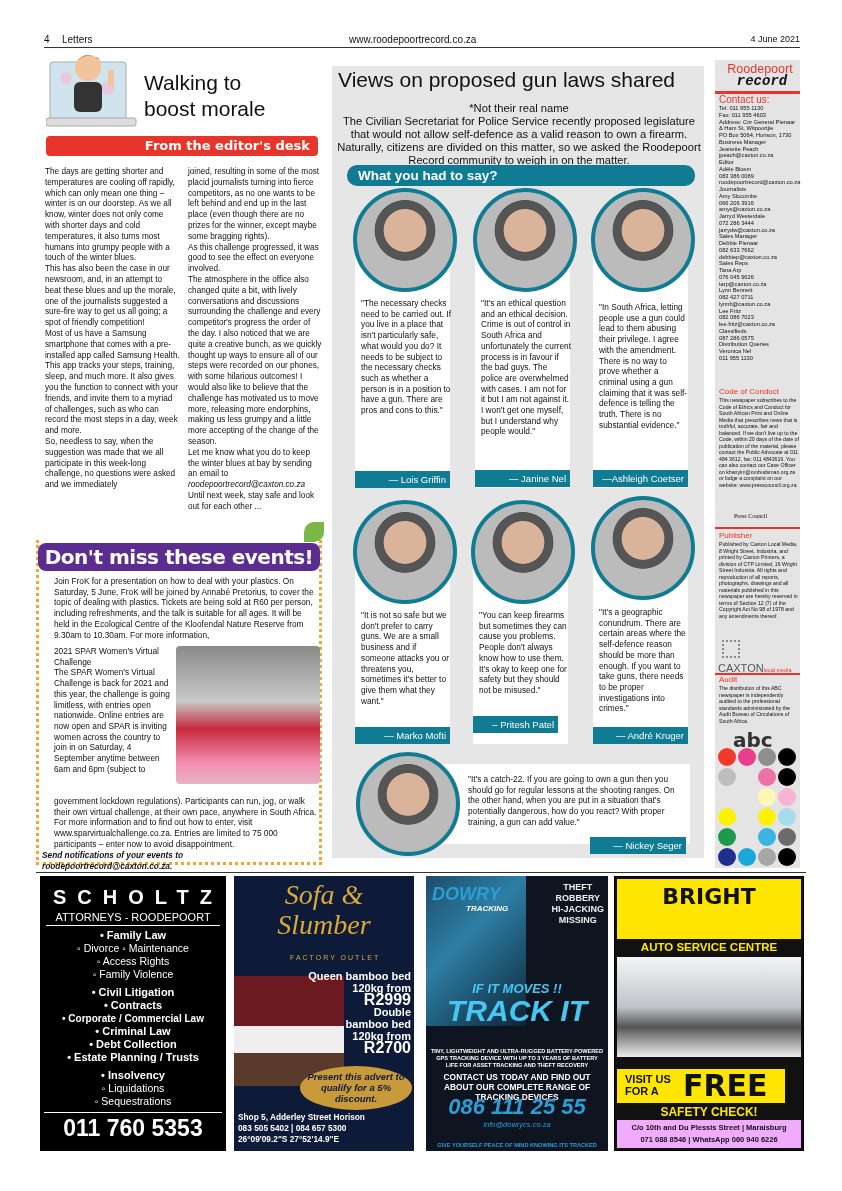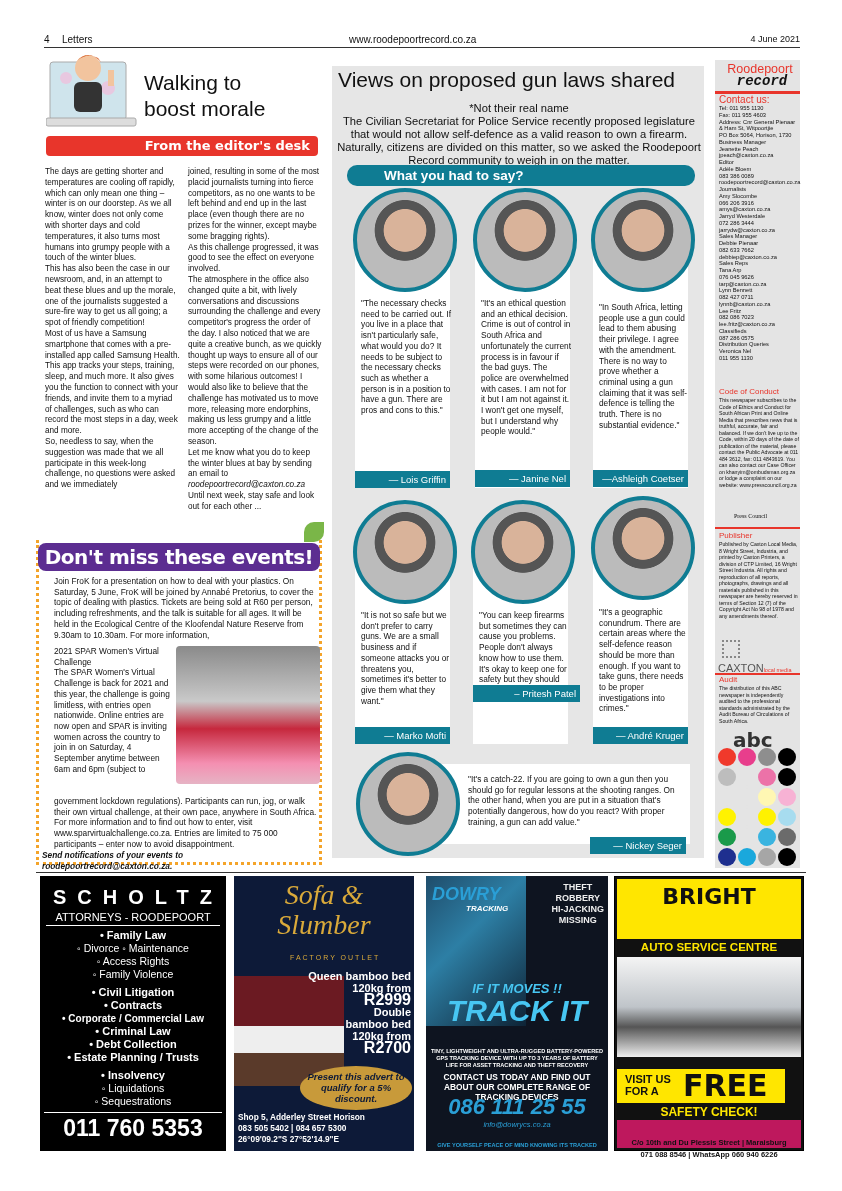--- a/index.html
+++ b/index.html
@@ -27,21 +27,21 @@
 .evtxt{font-size:8.3px;line-height:10.7px}
 #ev1{left:54px;top:576px;width:265px}
 #ev2{left:54px;top:646px;width:120px}
 #ev3{left:54px;top:796px;width:265px}
 #ev4{left:42px;top:850px;width:268px;font-weight:bold;font-style:italic}
 #spar-img{left:176px;top:646px;width:144px;height:138px;background:linear-gradient(180deg,#8a8a8a 0%,#c9c9c9 40%,#c6283d 60%,#f48fb1 85%,#e6b3c4 100%);border-radius:4px}
 
 #gun{left:332px;top:66px;width:372px;height:792px;background:#e6e6e6}
 #gun-title{left:338px;top:68px;font-size:21px;width:360px}
 #gun-intro{left:336px;top:102px;width:366px;text-align:center;font-size:11.2px;line-height:13px}
-#gun-bar{left:347px;top:165px;width:348px;height:21px;background:#0f7c93;border-radius:10px;color:#fff;font-weight:bold;font-size:13.5px;line-height:21px;padding-left:37px}
+#gun-bar{left:347px;top:165px;width:348px;height:21px;background:#0f7c93;border-radius:10px;color:#fff;font-weight:bold;font-size:13.5px;line-height:21px;padding-left:11px}
 .card{position:absolute;background:#fff;width:95px}
 .photo{position:absolute;width:104px;height:104px;border-radius:50%;border:4px solid #0f7c93;background:radial-gradient(circle at 50% 40%,#d9b39a 0 28%,#555 29% 40%,#bbb 41%)}
 .quote{position:absolute;font-size:8.3px;line-height:10.7px;color:#111}
 .name{position:absolute;height:17px;background:#0f7c93;color:#fff;font-size:9.5px;line-height:17px;text-align:right;padding-right:4px}
 
 #side{left:715px;top:60px;width:85px;height:808px;background:#e4e4e4}
 #side-logo1{left:720px;top:62px;font-size:12.5px;color:#e8352b;width:80px;text-align:center}
 #side-logo2{left:727px;top:73px;font-size:14px;font-style:italic;font-weight:bold;font-family:Liberation Mono, monospace;width:70px;text-align:center}
 .redbar{position:absolute;left:715px;width:85px;height:3px;background:#e8352b}
 .sh{font-size:10px;color:#e8352b;position:absolute;left:719px}
@@ -79,21 +79,21 @@
 #ad3 .foot{position:absolute;left:0;width:100%;bottom:3px;font-size:5.6px;font-weight:bold;color:#2a9fd6}
 #ad4{left:614px;top:876px;width:190px;height:275px;background:#111;color:#111;border:1px solid #000}
 #ad4 .top{position:absolute;left:2px;top:2px;width:184px;height:60px;background:#ffe600;text-align:center}
 #ad4 .br{font-size:22px;font-weight:bold;line-height:36px;font-family:"DejaVu Sans",sans-serif}
 #ad4 .asc{position:absolute;left:0;top:62px;width:188px;height:16px;background:#111;color:#ffe600;font-size:11.5px;font-weight:bold;text-align:center;line-height:16px}
 #ad4 .img{position:absolute;left:2px;top:80px;width:184px;height:100px;background:linear-gradient(180deg,#f4f4f4 0%,#bfc4c9 50%,#555 70%,#eee 100%)}
 #ad4 .free{position:absolute;left:2px;top:192px;width:168px;height:34px;background:#ffe600;font-weight:bold}
 #ad4 .v{position:absolute;left:8px;top:4px;font-size:11px;line-height:12px}
 #ad4 .f{position:absolute;left:66px;top:0;font-size:30px;line-height:34px;font-family:"DejaVu Sans",sans-serif}
 #ad4 .safe{position:absolute;left:0;top:228px;width:188px;text-align:center;color:#ffe600;font-weight:bold;font-size:12px}
-#ad4 .addr{position:absolute;left:2px;bottom:2px;width:184px;height:28px;background:#be185d;font-size:7.5px;font-weight:bold;text-align:center;line-height:12px;padding-top:17px}
+#ad4 .addr{position:absolute;left:2px;bottom:2px;width:184px;height:28px;background:#f0abfc;font-size:7.5px;font-weight:bold;text-align:center;line-height:12px;padding-top:2px}
 </style>
 </head>
 <body>
 
 <div id="hdr" class="abs">
   <span class="pg">4</span>
   <span class="sec">Letters</span>
   <span class="url">www.roodepoortrecord.co.za</span>
   <span class="date">4 June 2021</span>
 </div>
@@ -167,21 +167,21 @@
 <div class="name" style="left:593px;top:470px;width:95px">—Ashleigh Coetser</div>
 
 <div class="card" style="left:355px;top:560px;height:184px"></div>
 <div class="photo" style="left:353px;top:500px"></div>
 <div class="quote" style="left:361px;top:610px;width:90px">"It is not so safe but we don't prefer to carry guns. We are a small business and if someone attacks you or threatens you, sometimes it's better to give them what they want."</div>
 <div class="name" style="left:355px;top:727px;width:95px">— Marko Mofti</div>
 
 <div class="card" style="left:473px;top:560px;height:184px"></div>
 <div class="photo" style="left:471px;top:500px"></div>
 <div class="quote" style="left:479px;top:610px;width:90px">"You can keep firearms but sometimes they can cause you problems. People don't always know how to use them. It's okay to keep one for safety but they should not be misused."</div>
-<div class="name" style="left:473px;top:685px;width:107px">– Pritesh Patel</div>
+<div class="name" style="left:473px;top:716px;width:85px">– Pritesh Patel</div>
 
 <div class="card" style="left:593px;top:560px;height:184px"></div>
 <div class="photo" style="left:591px;top:496px"></div>
 <div class="quote" style="left:599px;top:607px;width:90px">"It's a geographic conundrum. There are certain areas where the self-defence reason should be more than enough. If you want to take guns, there needs to be proper investigations into crimes."</div>
 <div class="name" style="left:593px;top:727px;width:95px">— André Kruger</div>
 
 <div class="card" style="left:440px;top:764px;width:250px;height:80px"></div>
 <div class="photo" style="left:356px;top:752px;width:104px;height:104px"></div>
 <div class="quote" style="left:468px;top:774px;width:220px">"It's a catch-22. If you are going to own a gun then you should go for regular lessons at the shooting ranges. On the other hand, when you are put in a situation that's potentially dangerous, how do you react? With proper training, a gun can add value."</div>
 <div class="name" style="left:590px;top:837px;width:96px;height:17px">— Nickey Seger</div>

